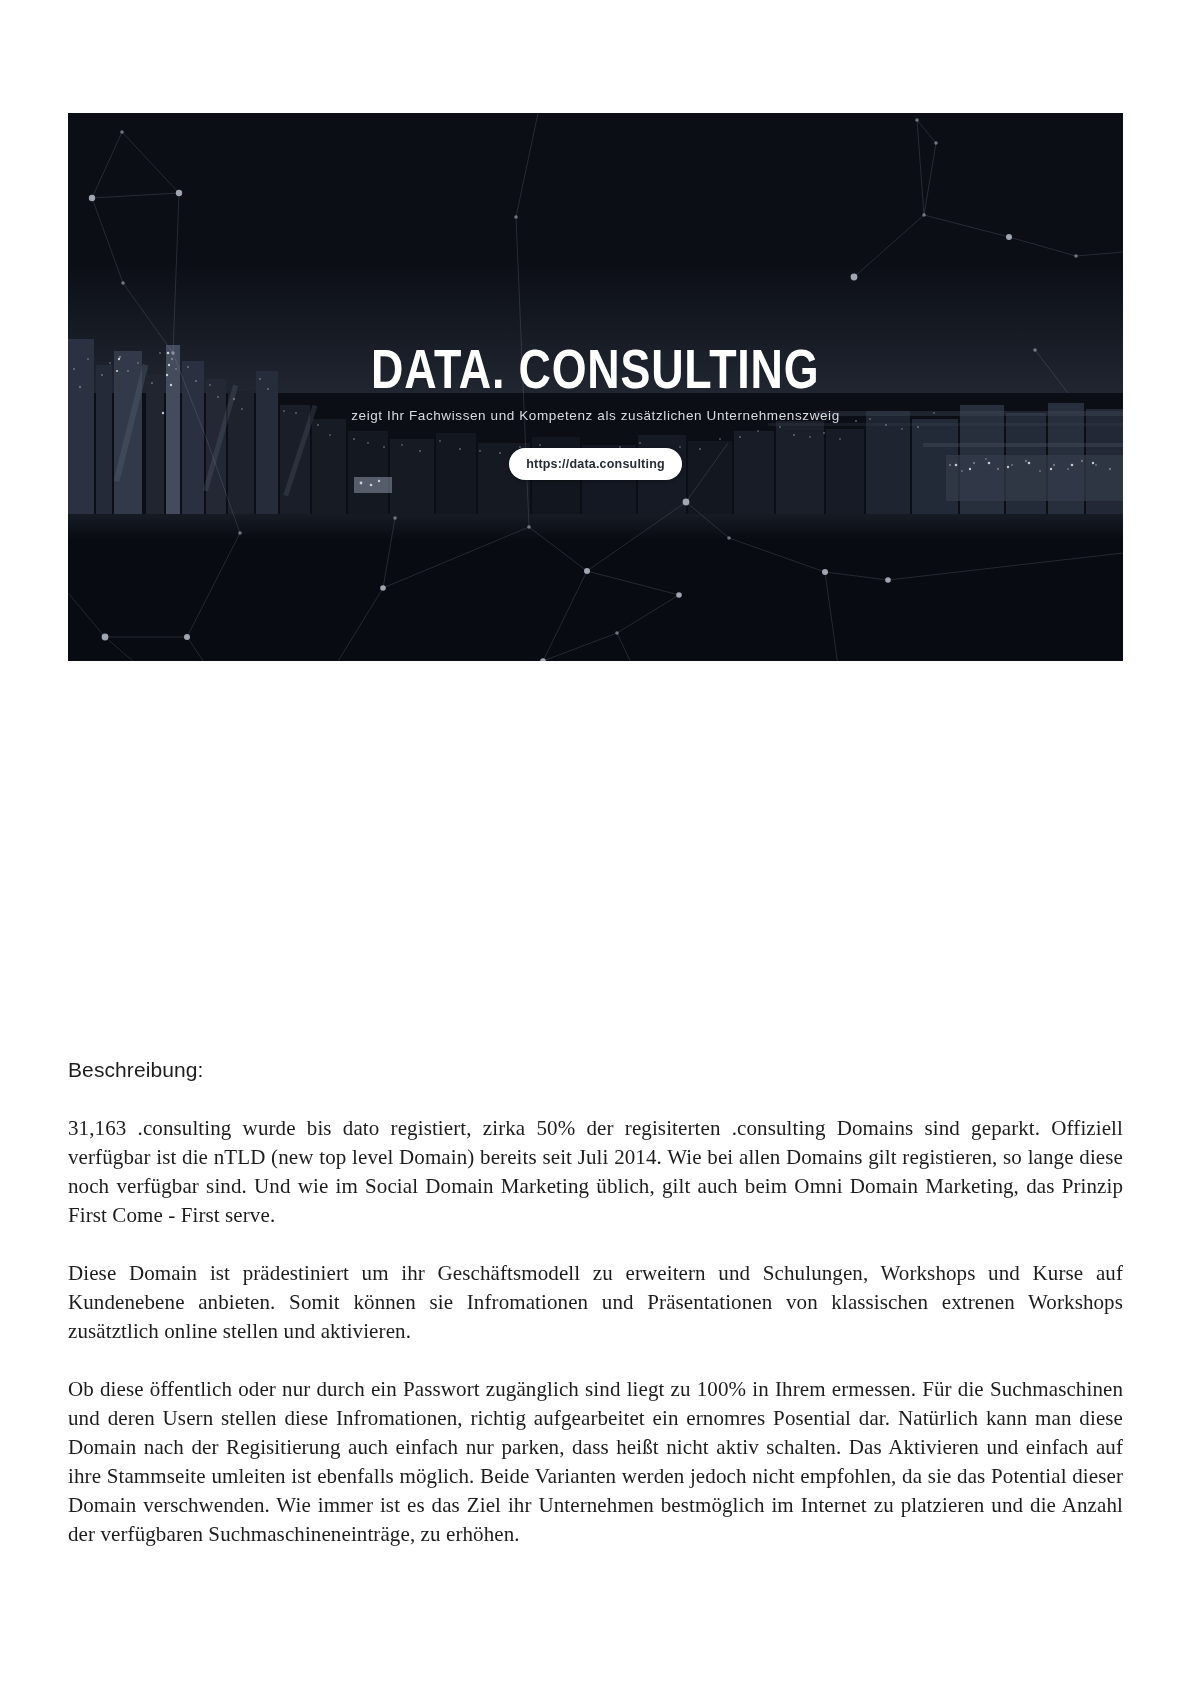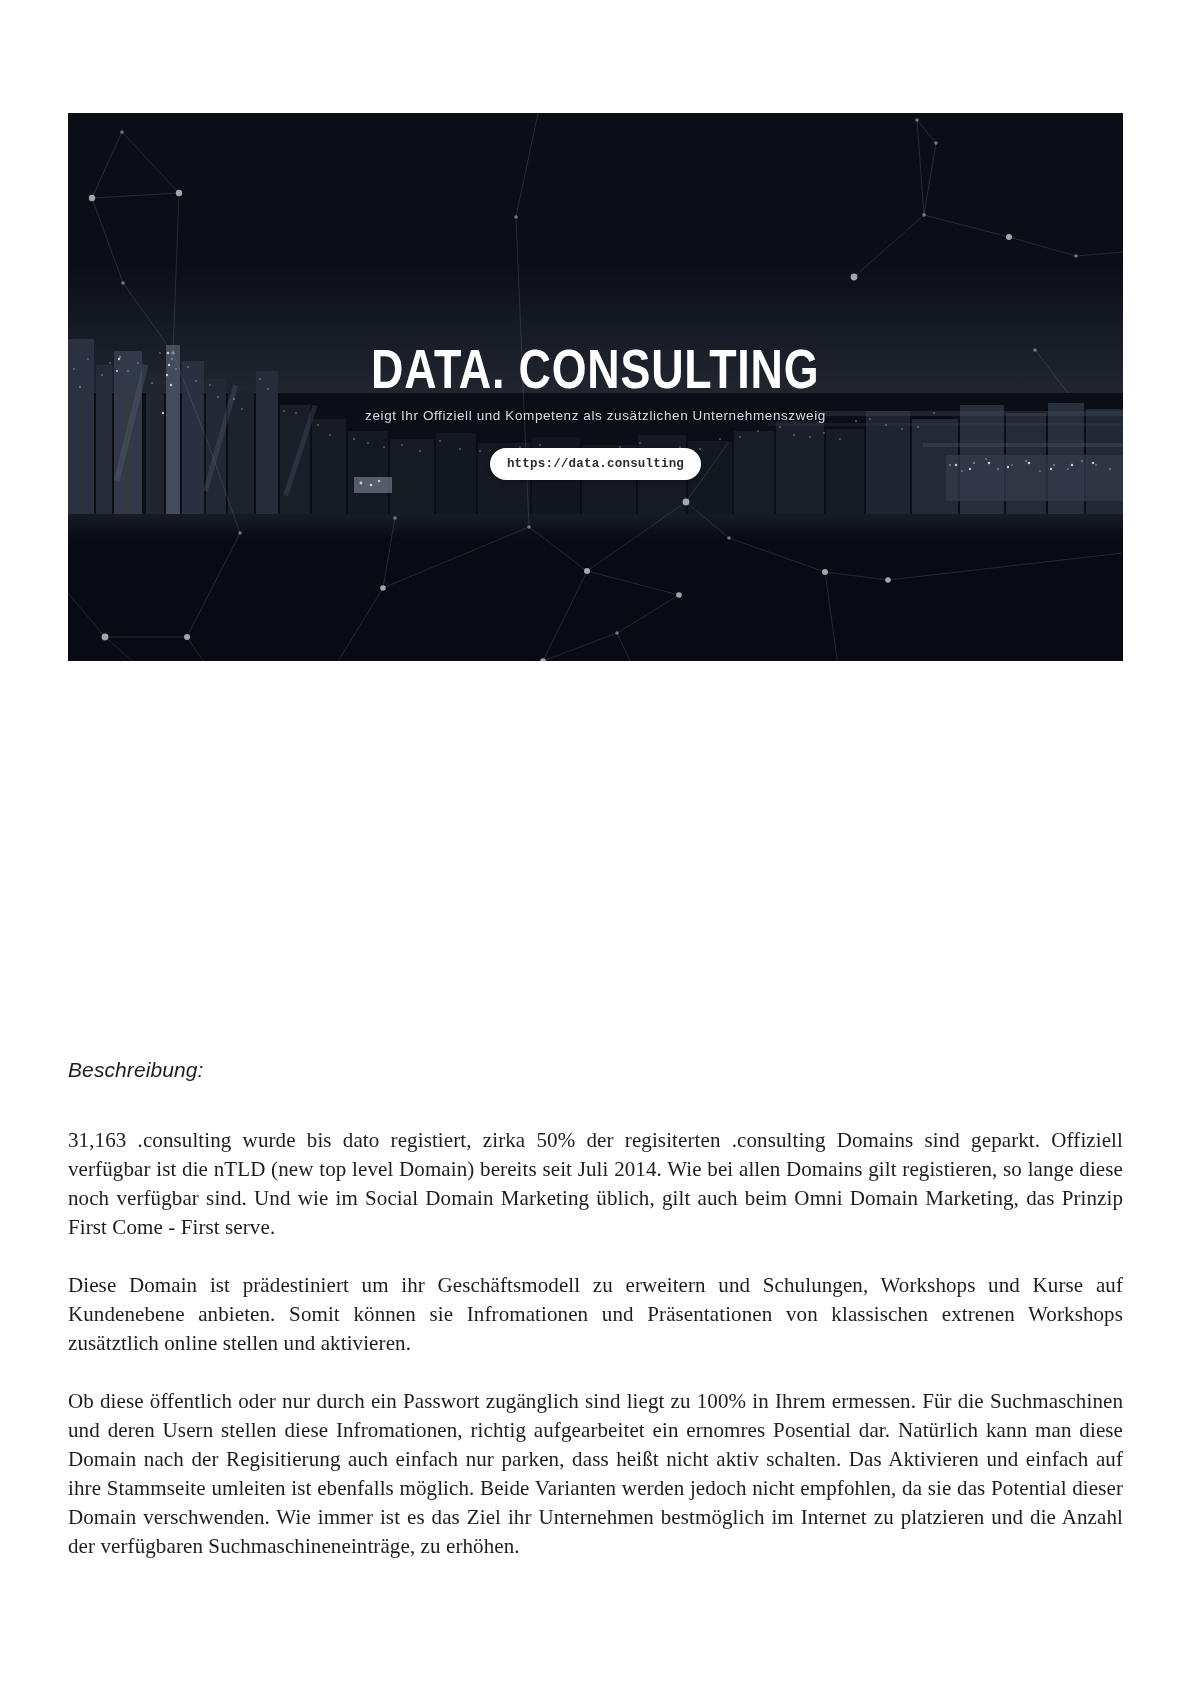--- a/index.html
+++ b/index.html
@@ -30,28 +30,28 @@
     font-size:13.5px;line-height:16px;
     color:#d8dce2;letter-spacing:0.6px;white-space:nowrap;
   }
   .hero-pill{
     margin-top:24px;height:32px;border-radius:16px;
     background:#ffffff;display:flex;align-items:center;padding:0 17px;
     box-shadow:0 1px 4px rgba(0,0,0,0.35);
     cursor:pointer;
   }
   .hero-pill span{
-    font-size:12.5px;color:#272c35;letter-spacing:0.2px;font-weight:bold;font-family:Liberation Mono, monospace;
+    font-size:12.5px;color:#272c35;letter-spacing:0.2px;font-weight:bold;
   }
   
   .description{
     position:absolute;left:68px;top:1055px;width:1055px;
     color:#1d1d1d;font-size:21px;line-height:29px;letter-spacing:0.1px;
   }
-  .description .heading{margin:0 0 42px;font-style:italic;}
+  .description .heading{margin:0 0 30px;}
   .description p.par{margin:0 0 29px;text-align:justify;font-family:Liberation Serif, serif;}
 </style>
 </head>
 <body>
 
 <div class="hero">
 
   <svg class="hero-art" width="1055" height="570" viewBox="0 0 1055 570" xmlns="http://www.w3.org/2000/svg">
     <defs>
       <linearGradient id="skyglow" x1="0" y1="0" x2="0" y2="1">
@@ -262,21 +262,21 @@
       <circle cx="292" cy="570" r="1.8"></circle>
         <circle cx="461" cy="414" r="1.8"></circle>
         <circle cx="448" cy="104" r="1.8"></circle>
       <circle cx="967" cy="237" r="1.8"></circle>
         <circle cx="172" cy="420" r="1.8"></circle>
     </g>
   </svg>
 
   <div class="hero-content">
     <h1 class="hero-title">DATA. CONSULTING</h1>
-    <div class="hero-subtitle">zeigt Ihr Offiziell und Kompetenz als zusätzlichen Unternehmenszweig</div>
+    <div class="hero-subtitle">zeigt Ihr Fachwissen und Kompetenz als zusätzlichen Unternehmenszweig</div>
     <div class="hero-pill">
       <span>https://data.consulting</span>
     </div>
   </div>
 </div>
 
 <div class="description">
   <p class="heading">Beschreibung:</p>
   <p class="par">31,163 .consulting wurde bis dato registiert, zirka 50% der regisiterten .consulting Domains sind geparkt. Offiziell verfügbar ist die nTLD (new top level Domain) bereits seit Juli 2014. Wie bei allen Domains gilt registieren, so lange diese noch verfügbar sind. Und wie im Social Domain Marketing üblich, gilt auch beim Omni Domain Marketing, das Prinzip First Come - First serve.</p>
   <p class="par">Diese Domain ist prädestiniert um ihr Geschäftsmodell zu erweitern und Schulungen, Workshops und Kurse auf Kundenebene anbieten. Somit können sie Infromationen und Präsentationen von klassischen extrenen Workshops zusätztlich online stellen und aktivieren.</p>

